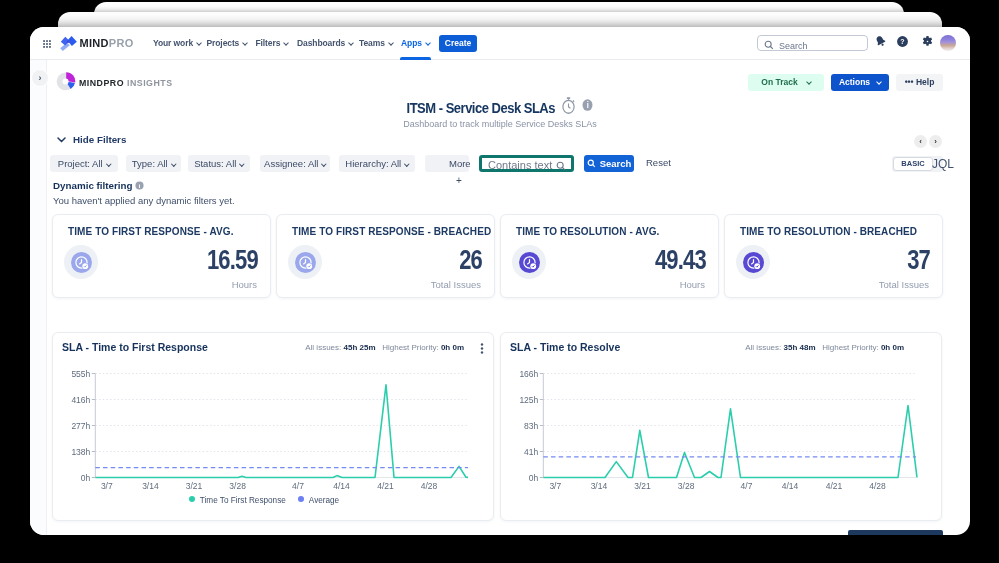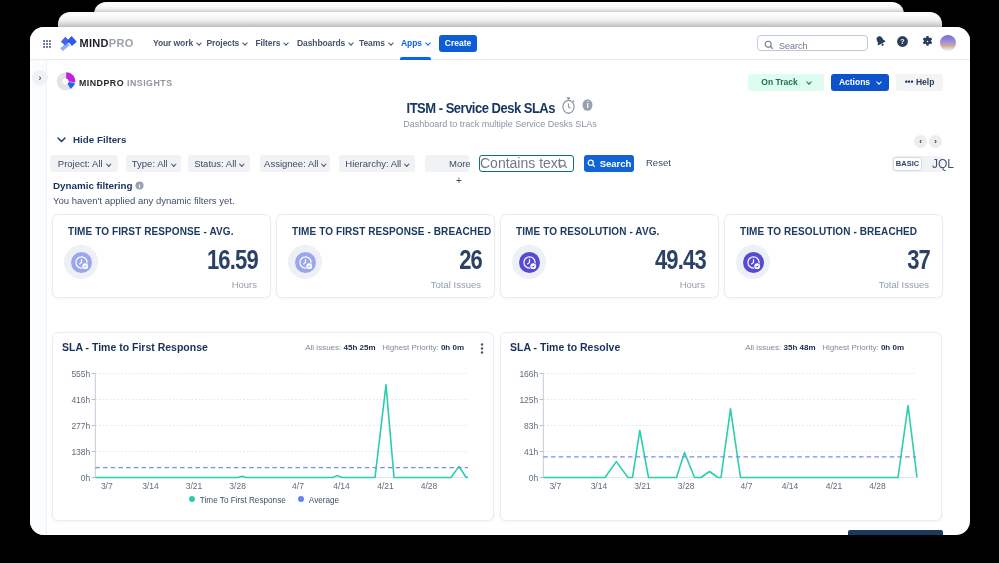--- a/index.html
+++ b/index.html
@@ -50,27 +50,27 @@
   .psub { left:0; top:92px; width:940px; text-align:center; font-size:9px; color:#8a93a5; }
 
   
   .hidefilters { left:27px; top:106.5px; font-size:9.8px; font-weight:bold; color:#213a66; }
   .pagearrow { position:absolute; width:13px; height:13px; border-radius:50%; background:#ededee;
     color:#333; font-size:8px; line-height:13px; text-align:center; font-weight:bold; }
   .chip { position:absolute; top:127.5px; height:17.5px; background:#f1f2f5; border-radius:3px;
     font-size:9.5px; color:#3b4a66; line-height:17px; text-align:center; }
   .chip .cvs { display:inline-block; width:3.5px; height:3.5px; border-right:1.3px solid #3b4a66;
     border-bottom:1.3px solid #3b4a66; transform:rotate(45deg); margin-left:4px; vertical-align:1.5px; }
-  .ctext { left:449px; top:127.5px; width:95px; height:17.5px; border:1px solid #0f766e; border-radius:3px;
-    background:#fff; font-size:14px; color:#707a8c; line-height:15px; }
+  .ctext { left:449px; top:127.5px; width:95px; height:17.5px; border:3px solid #0f766e; border-radius:3px;
+    background:#fff; font-size:11px; color:#707a8c; line-height:15px; padding-left:6px; }
   .searchbtn { left:554px; top:127.5px; width:50px; height:17.5px; background:#1263d6; border-radius:3px;
     color:#fff; font-size:9.5px; font-weight:bold; line-height:17px; text-align:center; }
   .reset { left:616px; top:130px; font-size:9.5px; color:#3b4a66; }
   .seg { left:862px; top:128.5px; width:51px; height:16px; background:#f1f2f5; border-radius:3px; }
-  .seg .basic { position:absolute; left:1px; top:1px; width:29px; height:14px; background:#fff;
+  .seg .basic { position:absolute; left:1px; top:1px; width:40px; height:14px; background:#fff;
     border:1px solid #d6dbe1; border-radius:3px; font-size:7.5px; font-weight:bold; color:#2e4469;
     line-height:12px; text-align:center; }
   .seg .jql { position:absolute; left:40px; top:1px; font-size:12px; font-weight:normal; color:#42526e; line-height:14px; }
 
   .dynf { left:23px; top:153px; font-size:9.8px; font-weight:bold; color:#14305a; }
   .dynt { left:23px; top:168px; font-size:9.5px; color:#3f4f6b; }
 
   
   .mcard { position:absolute; top:187px; width:219px; height:84px; background:#fff;
     border:1px solid #e9ecf1; border-radius:6px; box-shadow:0 1px 3px rgba(23,43,77,.05); }

